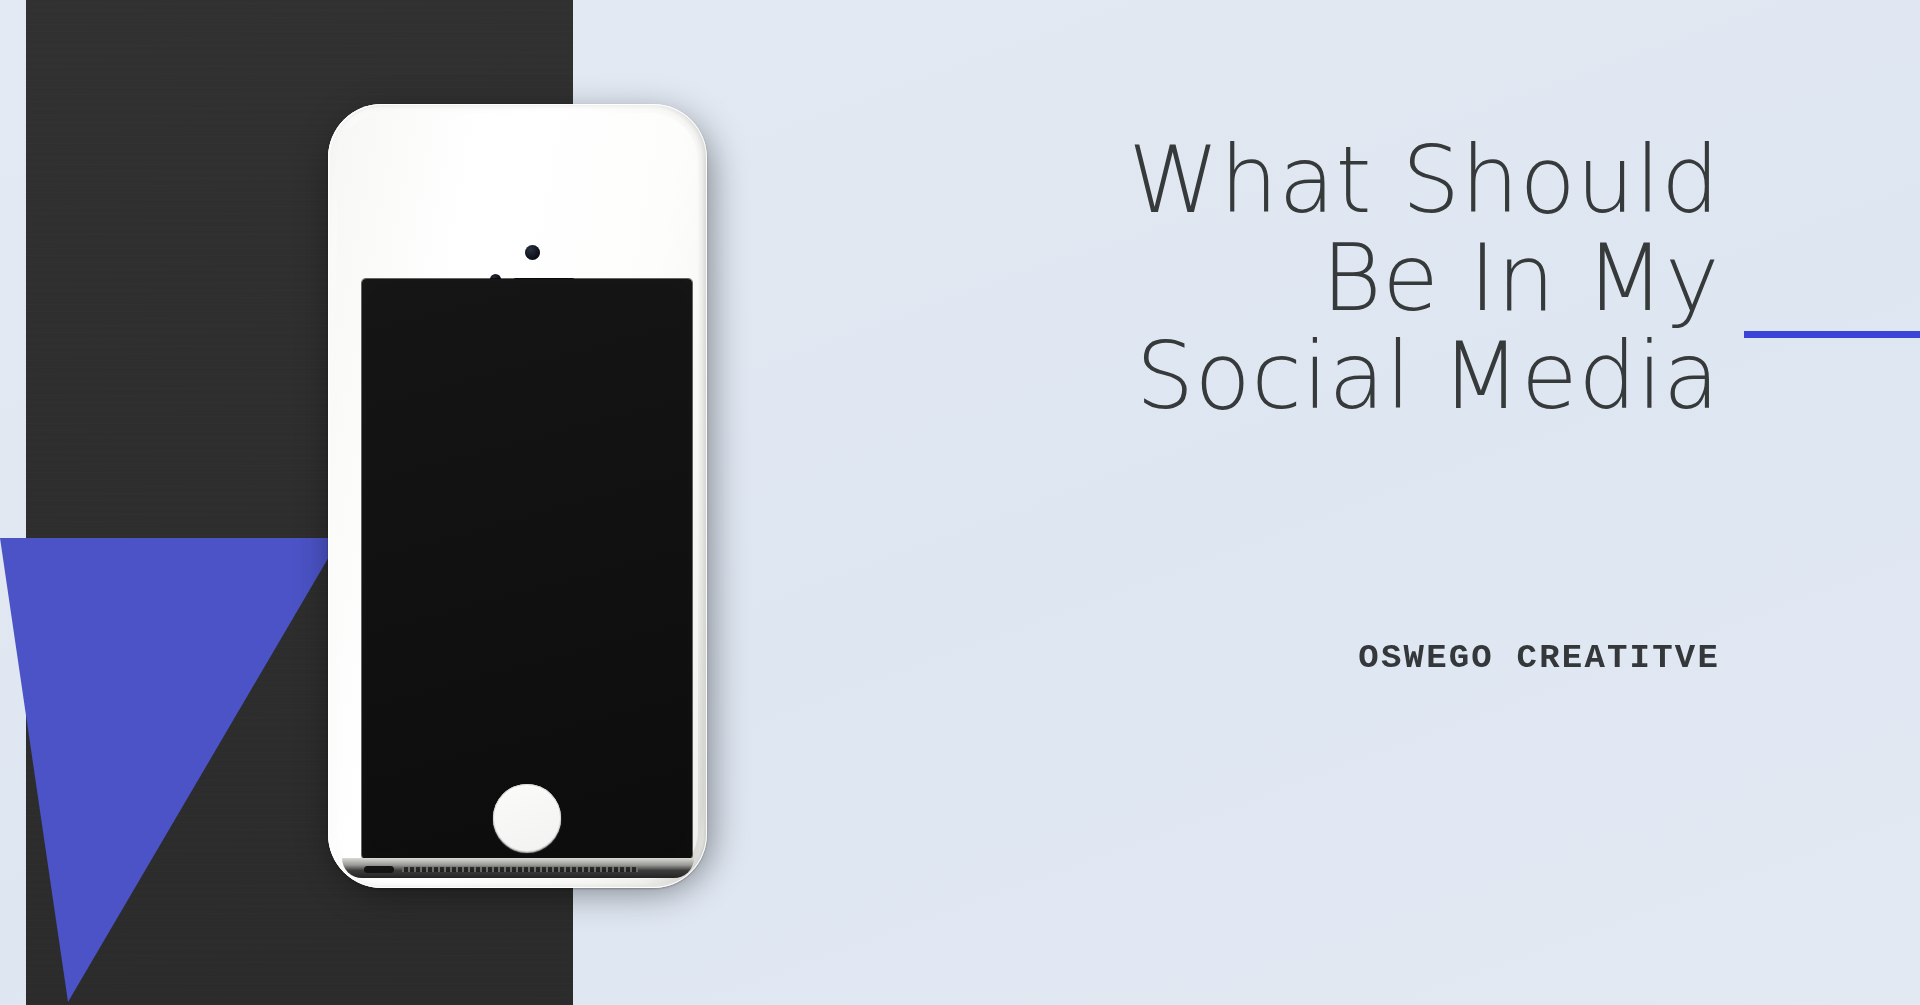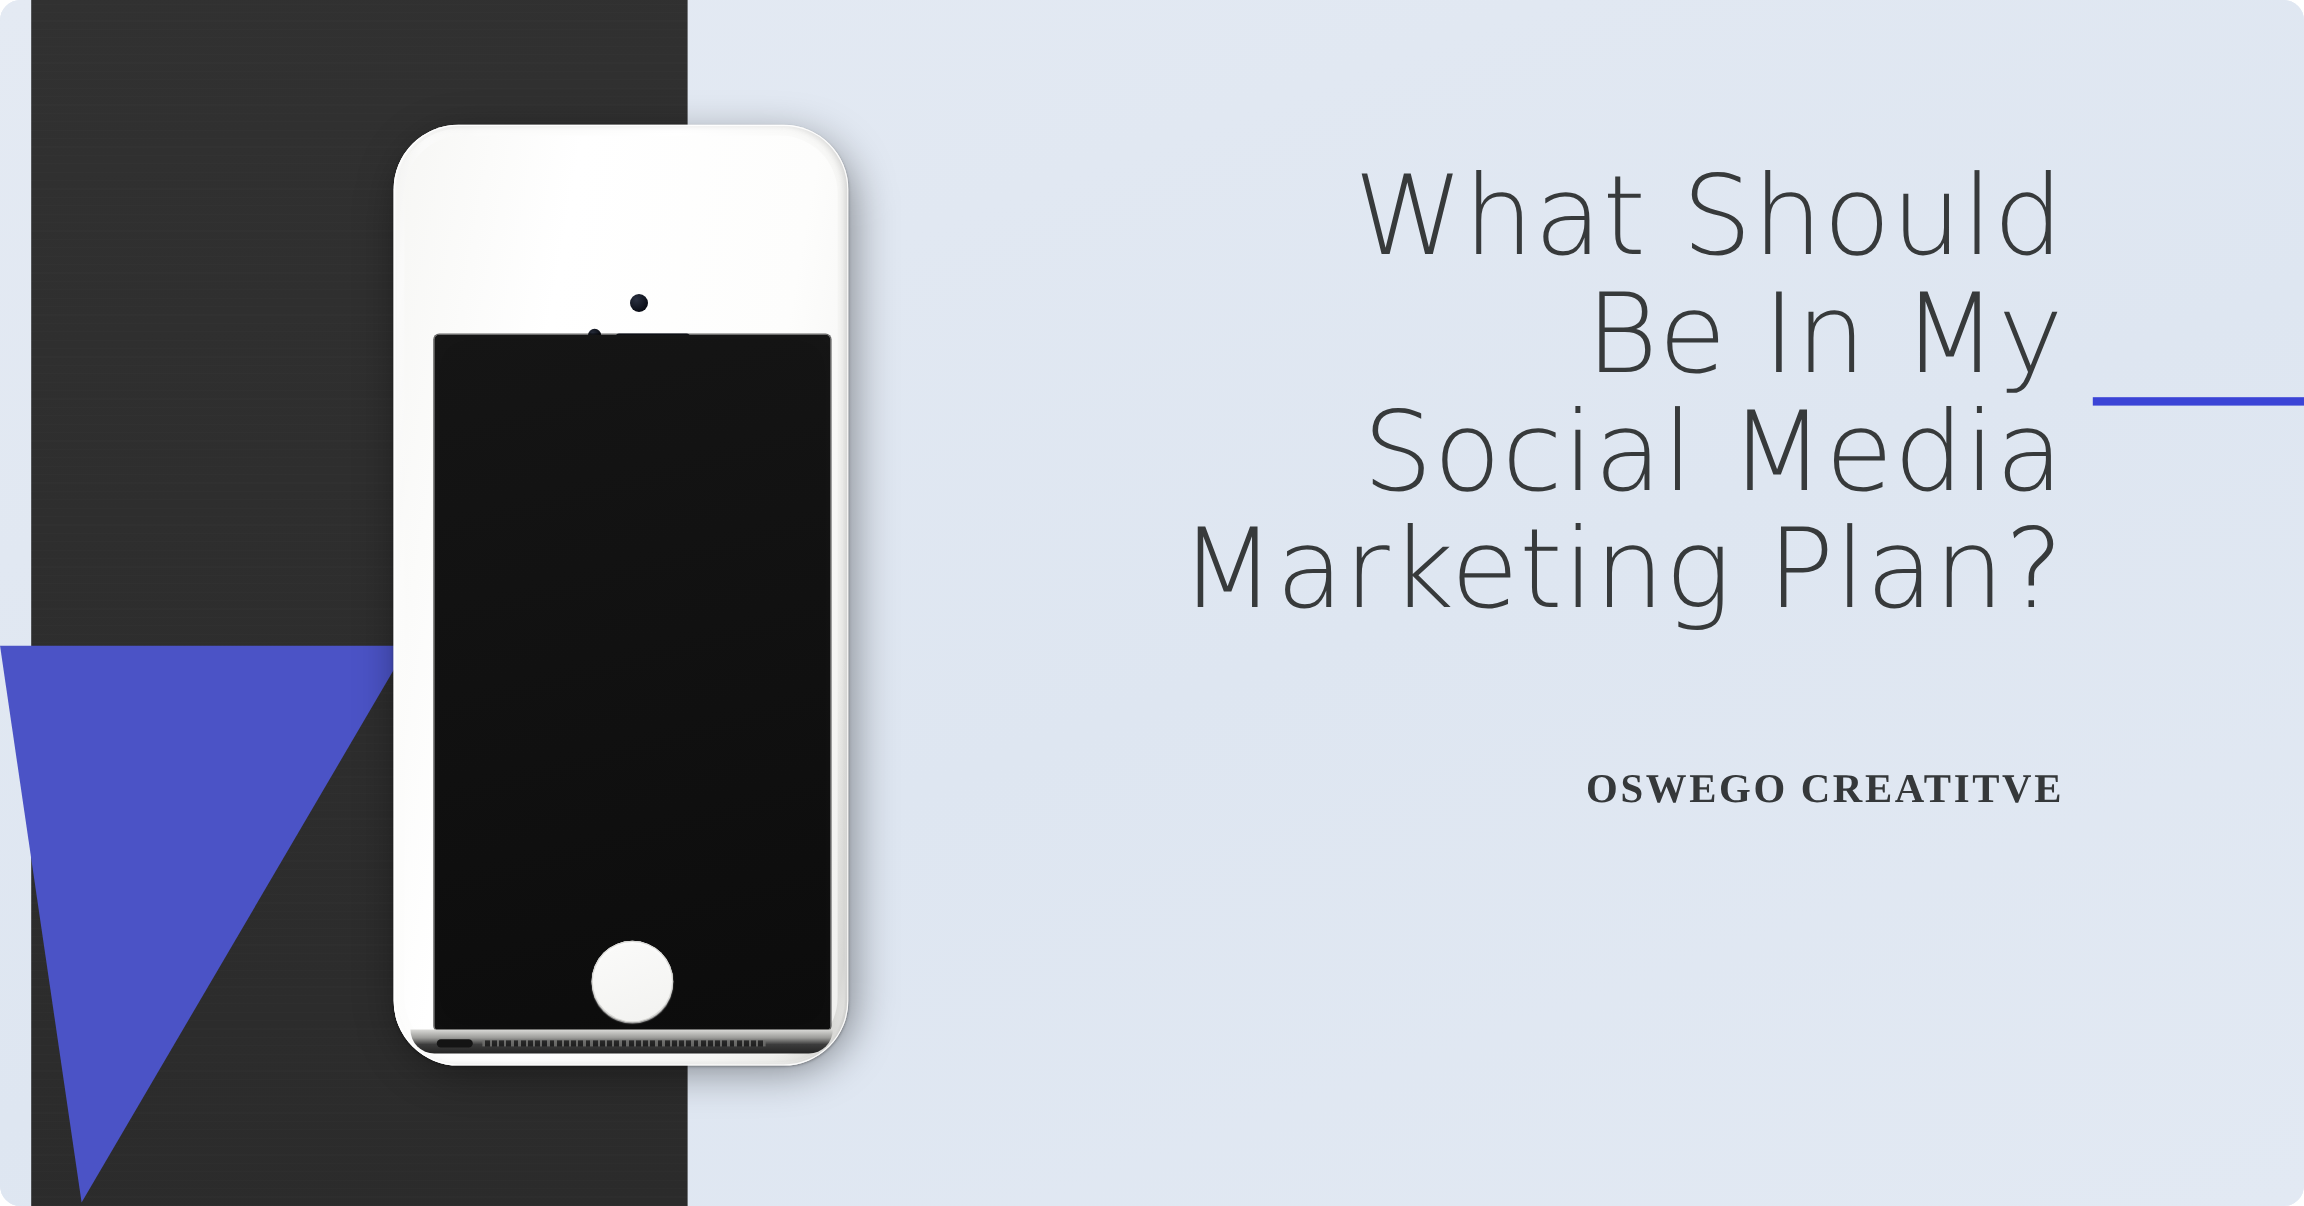--- a/index.html
+++ b/index.html
@@ -8,21 +8,20 @@
     padding: 0;
     background: #ffffff;
   }
   .slide {
     position: relative;
     width: 1920px;
     height: 1005px;
     overflow: hidden;
     background: #e1e8f2;
     font-family: "Liberation Sans", sans-serif;
-    border-radius: 17px;
   }
 
   
   .bg-base {
     position: absolute;
     inset: 0;
     background: linear-gradient(160deg, #e4eaf3 0%, #dee6f1 55%, #e2e9f3 100%);
   }
 
   .dark-panel {
@@ -198,21 +197,21 @@
     color: #373a3b;
     -webkit-font-smoothing: antialiased;
   }
   .headline .hl-line { display: block; white-space: nowrap; }
 
   .brand {
     position: absolute;
     right: 0;
     top: 639px;
     width: 100%;
-    font-family: Liberation Serif, serif;
+    font-family: Liberation Mono, monospace;
     font-weight: 700;
     font-size: 34px;
     letter-spacing: 2.2px;
     color: #35383a;
   }
 
   .tagline {
     position: absolute;
     right: 0;
     top: 727px;
@@ -259,21 +258,20 @@
   </div>
 
   <div class="blue-rule"></div>
 
   <div class="text-col">
 
     <h1 class="headline">
       <span class="hl-line">What Should</span>
       <span class="hl-line">Be In My</span>
       <span class="hl-line">Social Media</span>
-      <span class="hl-line">Marketing Plan?</span>
     </h1>
 
     <div class="brand">OSWEGO CREATITVE</div>
 
     <div class="tagline">
     </div>
 
   </div>
 </div>
 

